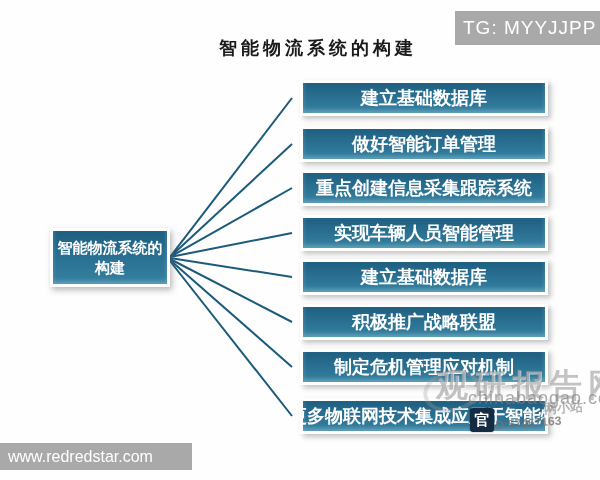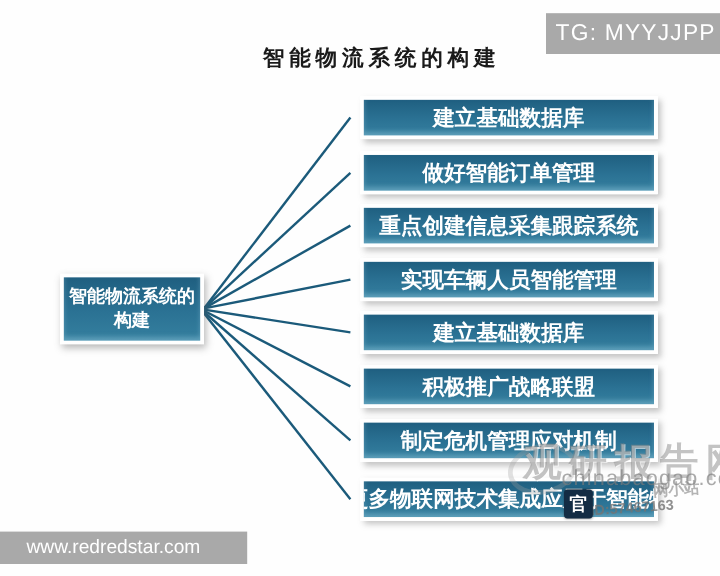--- a/index.html
+++ b/index.html
@@ -11,21 +11,21 @@
   .title{position:absolute;left:318px;top:36px;transform:translateX(-50%);
          white-space:nowrap;font-size:18px;font-weight:bold;color:#1a1a1a;
          letter-spacing:4px;}
 
   
   .badge{position:absolute;background:#a9a9a9;color:#ffffff;display:flex;
          align-items:center;}
   .badge-tr{left:455px;top:11px;width:145px;height:34px;font-size:19px;
             padding-left:8px;letter-spacing:1px;}
   .badge-bl{left:0px;top:443px;width:184px;height:27px;font-size:16px;
-            padding-left:22px;}
+            padding-left:8px;}
 
   
   .lines{position:absolute;left:0;top:0;width:600px;height:480px;}
   .lines line{stroke:#1b5a7a;stroke-width:2;}
 
   
   .root{position:absolute;left:50px;top:228px;width:120px;height:59px;
         box-sizing:border-box;border:3px solid #ffffff;
         background:linear-gradient(to bottom,#1f5f80 0%,#2b7294 55%,#35809f 100%);
         box-shadow:2px 3px 6px rgba(100,100,100,0.45), inset 0 -3px 4px rgba(160,210,230,0.4);

